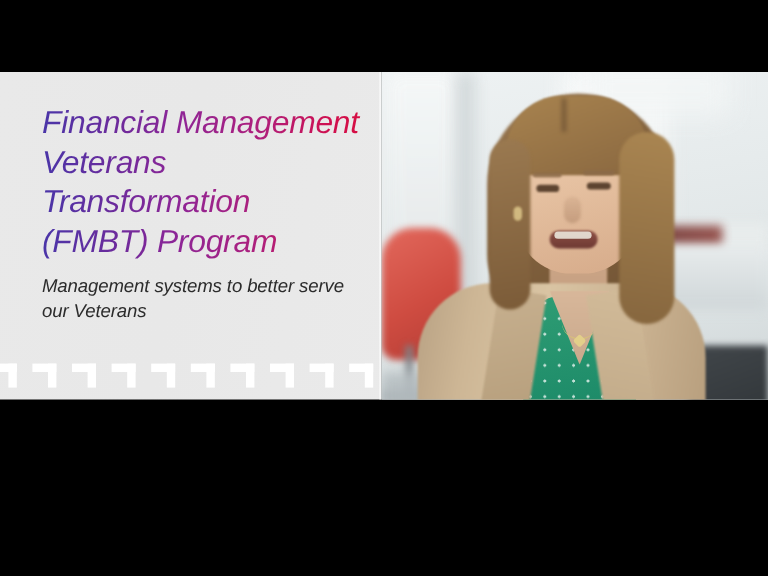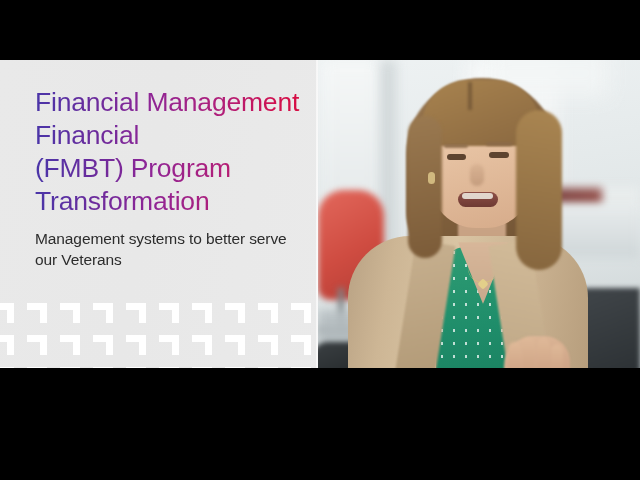--- a/index.html
+++ b/index.html
@@ -1,21 +1,21 @@
 <!DOCTYPE html>
 <html><head>
 <meta charset="utf-8">
 <style>
   html,body{margin:0;padding:0;background:#000;}
   body{width:640px;height:480px;overflow:hidden;font-family:"Liberation Sans",sans-serif;}
 
   #stage{position:relative;width:640px;height:480px;background:#000;}
 
   
-  #content{position:absolute;left:0;top:60px;width:640px;height:308px;overflow:hidden;background:#000;}
+  #content{position:absolute;left:0;top:60px;width:640px;height:273px;overflow:hidden;background:#000;font-style:italic;}
 
   
   #panel{position:absolute;left:0;top:0;width:318px;height:360px;
          background:linear-gradient(100deg,#e9e9e9 0%,#e8e8e8 45%,#eaeaea 100%);
          overflow:hidden;}
 
   #panel-edge{position:absolute;right:0;top:0;width:2px;height:360px;
               background:linear-gradient(90deg,rgba(255,255,255,.55),rgba(250,250,250,.95));}
 
   
@@ -147,23 +147,23 @@
 <body>
 
 <div id="stage">
 
   <div id="content">
 
     <div id="panel">
 
       <div id="headline">
         <div class="hl-line">Financial Management</div>
-        <div class="hl-line">Financial</div>
+        <div class="hl-line">Veterans</div>
+        <div class="hl-line">Transformation</div>
         <div class="hl-line">(FMBT) Program</div>
-        <div class="hl-line">Transformation</div>
       </div>
 
       <div id="subline">Management systems to better serve our Veterans</div>
 
       <div id="motif-field">
           <div class="motif" style="left: 0px; top: 0px;">
             <div class="bar" style="background: rgb(255, 255, 255);"></div>
             <div class="stub" style="background: rgb(255, 255, 255);"></div>
           </div>
           <div class="motif" style="left: 33px; top: 0px;">

